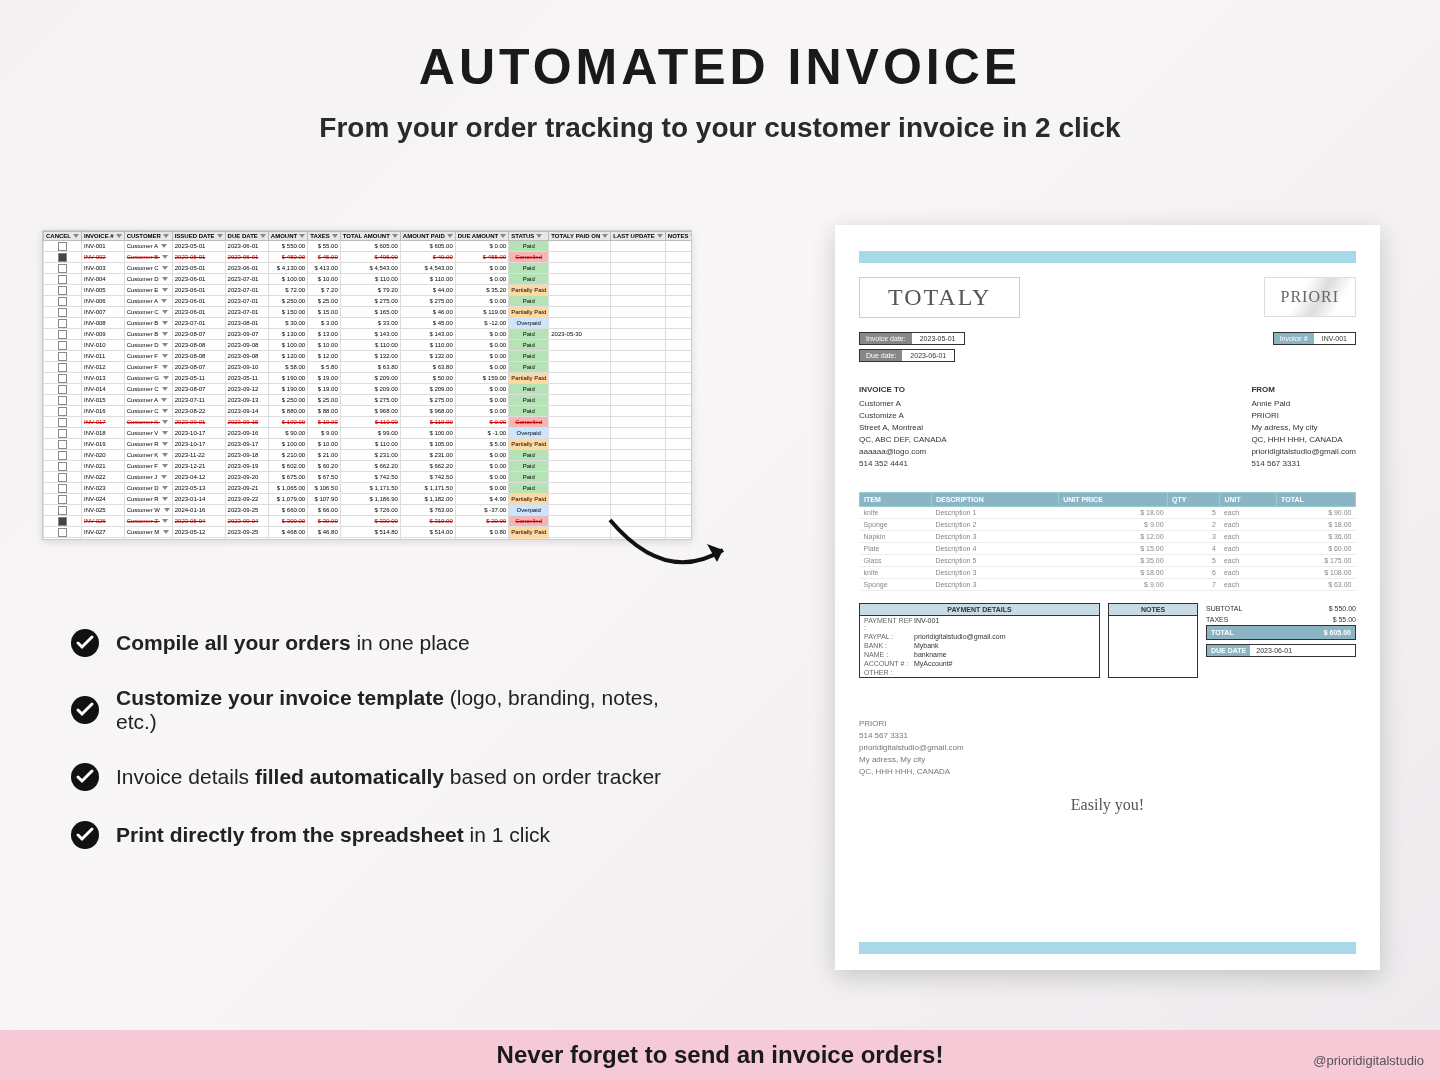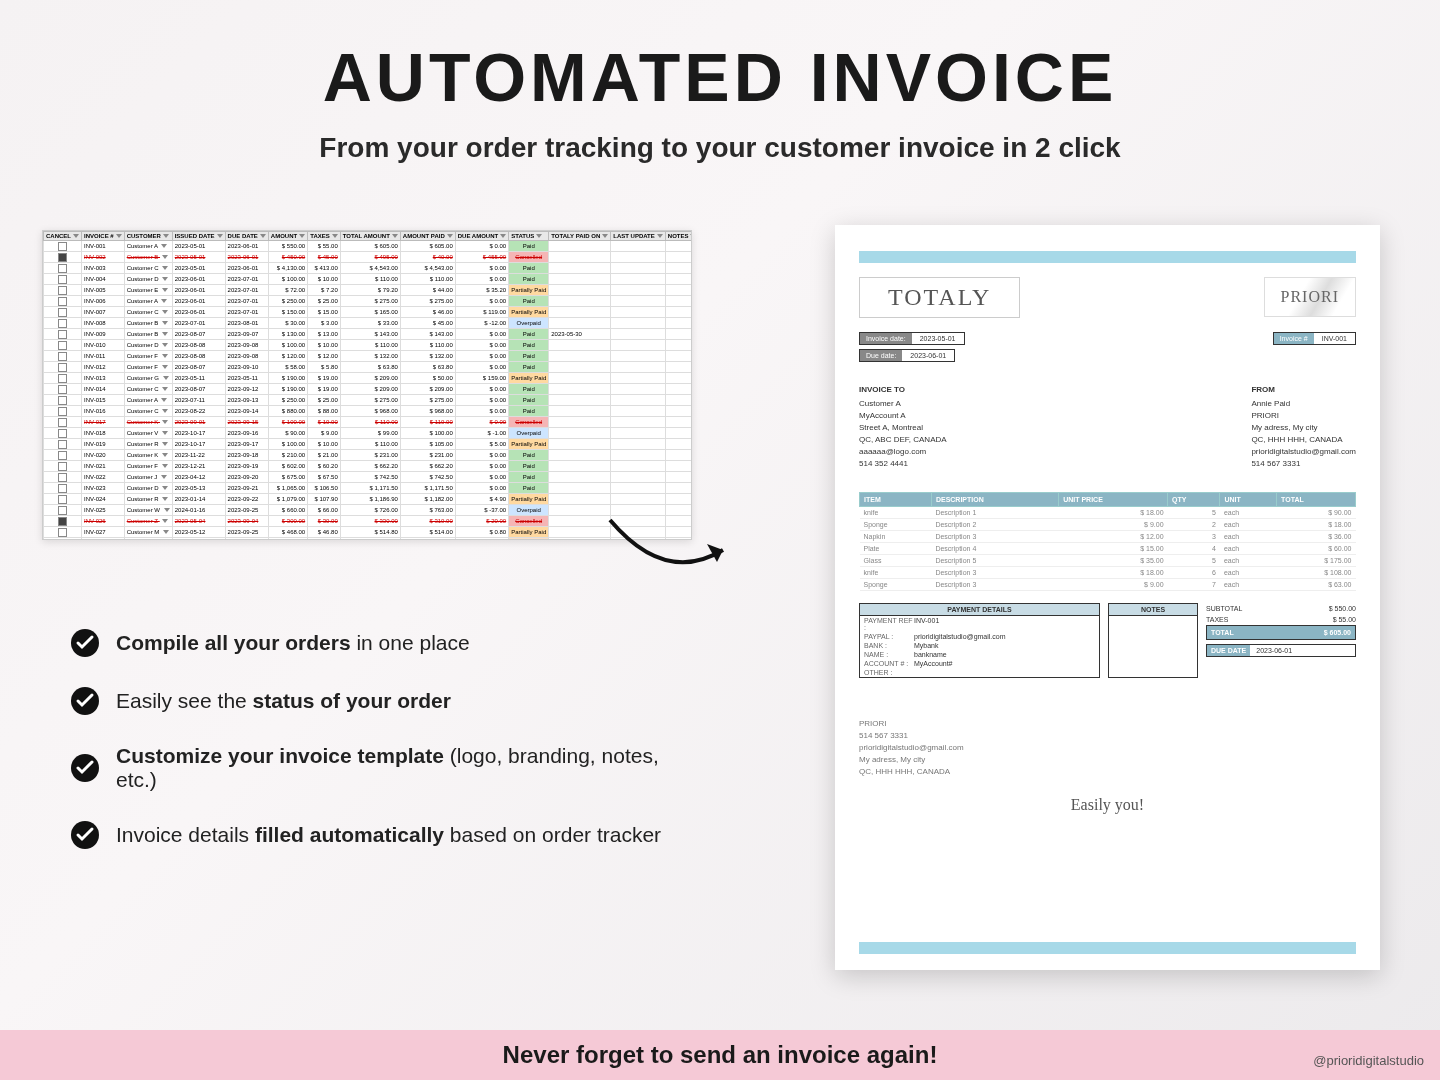--- a/index.html
+++ b/index.html
@@ -1,17 +1,17 @@
 <!DOCTYPE html>
 <html><head>
 <meta charset="utf-8">
 <style>
   *{box-sizing:border-box;margin:0;padding:0}
   body{width:1440px;height:1080px;background:linear-gradient(135deg,#f5f2f3 0%,#f9f6f7 40%,#eceaec 100%);font-family:-apple-system,BlinkMacSystemFont,'Segoe UI',Arial,sans-serif;position:relative;overflow:hidden}
-  .title{text-align:center;font-size:68px;font-weight:800;letter-spacing:4px;color:#1a1a1a;padding-top:38px}
+  .title{text-align:center;font-size:50px;font-weight:800;letter-spacing:4px;color:#1a1a1a;padding-top:38px}
   .subtitle{text-align:center;font-size:28px;font-weight:700;color:#2a2a2a;margin-top:16px}
   .spread{position:absolute;top:230px;left:42px;width:650px;height:310px;background:#fff;border:1px solid #ccc;box-shadow:0 2px 8px rgba(0,0,0,.12);overflow:hidden;font-size:6.2px}
   .spread table{border-collapse:collapse;width:100%}
   .spread th{background:#e8e8e8;border:1px solid #bbb;padding:1px 2px;font-weight:700;font-size:6px;text-align:left;white-space:nowrap}
   .spread td{border:1px solid #ddd;padding:0.5px 2px;white-space:nowrap;font-size:6px}
   .spread tr.cancel td{color:#c00;text-decoration:line-through}
   .status-paid{background:#b6e3b6}
   .status-partial{background:#ffd9a0}
   .status-over{background:#cde5ff}
   .status-cancel{background:#f5b5b5}
@@ -546,35 +546,35 @@
         <circle cx="15" cy="15" r="14" fill="#111"></circle>
         <path d="M8 15 l4 4 l10 -10" stroke="#fff" stroke-width="3" fill="none" stroke-linecap="round"></path>
       </svg>
       <span><b>Compile all your orders</b> in one place</span>
     </div>
     <div class="bullet">
       <svg width="30" height="30">
         <circle cx="15" cy="15" r="14" fill="#111"></circle>
         <path d="M8 15 l4 4 l10 -10" stroke="#fff" stroke-width="3" fill="none" stroke-linecap="round"></path>
       </svg>
-      <span>Easily see the <b>status of your order</b></span>
-    </div>
-    <div class="bullet">
-      <svg width="30" height="30">
-        <circle cx="15" cy="15" r="14" fill="#111"></circle>
-        <path d="M8 15 l4 4 l10 -10" stroke="#fff" stroke-width="3" fill="none" stroke-linecap="round"></path>
-      </svg>
       <span><b>Customize your invoice template</b> (logo, branding,  notes, etc.)</span>
     </div>
     <div class="bullet">
       <svg width="30" height="30">
         <circle cx="15" cy="15" r="14" fill="#111"></circle>
         <path d="M8 15 l4 4 l10 -10" stroke="#fff" stroke-width="3" fill="none" stroke-linecap="round"></path>
       </svg>
       <span>Invoice details <b>filled automatically</b> based on order tracker</span>
+    </div>
+    <div class="bullet">
+      <svg width="30" height="30">
+        <circle cx="15" cy="15" r="14" fill="#111"></circle>
+        <path d="M8 15 l4 4 l10 -10" stroke="#fff" stroke-width="3" fill="none" stroke-linecap="round"></path>
+      </svg>
+      <span><b>Print directly from the spreadsheet</b> in 1 click</span>
     </div>
   </div>
 
 <div class="invoice">
   <div class="inv-bar"></div>
   <div class="inv-head">
     <div class="inv-title">TOTALY</div>
     <div class="inv-logo">PRIORI</div>
   </div>
   <div class="inv-dates">
@@ -588,21 +588,21 @@
     <div class="pill">
       <span class="lab" style="background:#8bb5c4">Invoice #</span>
       <span class="val">INV-001</span>
     </div>
   </div>
   <div class="inv-addr">
     <div>
       <h4>INVOICE TO</h4>
       <div id="inv-to">
           <div>Customer A</div>
-          <div>MyAccount A</div>
+          <div>Customize A</div>
           <div>Street A, Montreal</div>
           <div>QC, ABC DEF, CANADA</div>
           <div>aaaaaa@logo.com</div>
           <div>514 352 4441</div>
         </div>
     </div>
     <div style="text-align:left">
       <h4>FROM</h4>
       <div id="inv-from">
           <div>Annie Paid</div>
@@ -741,14 +741,14 @@
       <div>PRIORI</div>
       <div>514 567 3331</div>
       <div>prioridigitalstudio@gmail.com</div>
       <div>My adress, My city</div>
       <div>QC, HHH HHH, CANADA</div>
     </div>
   <div class="thanks">Easily you!</div>
   <div class="inv-bar bot"></div>
 </div>
 
-<div class="footer">Never forget to send an invoice again!</div>
+<div class="footer">Never forget to send an invoice orders!</div>
 <div class="credit">@prioridigitalstudio</div>
 
 </body></html>

